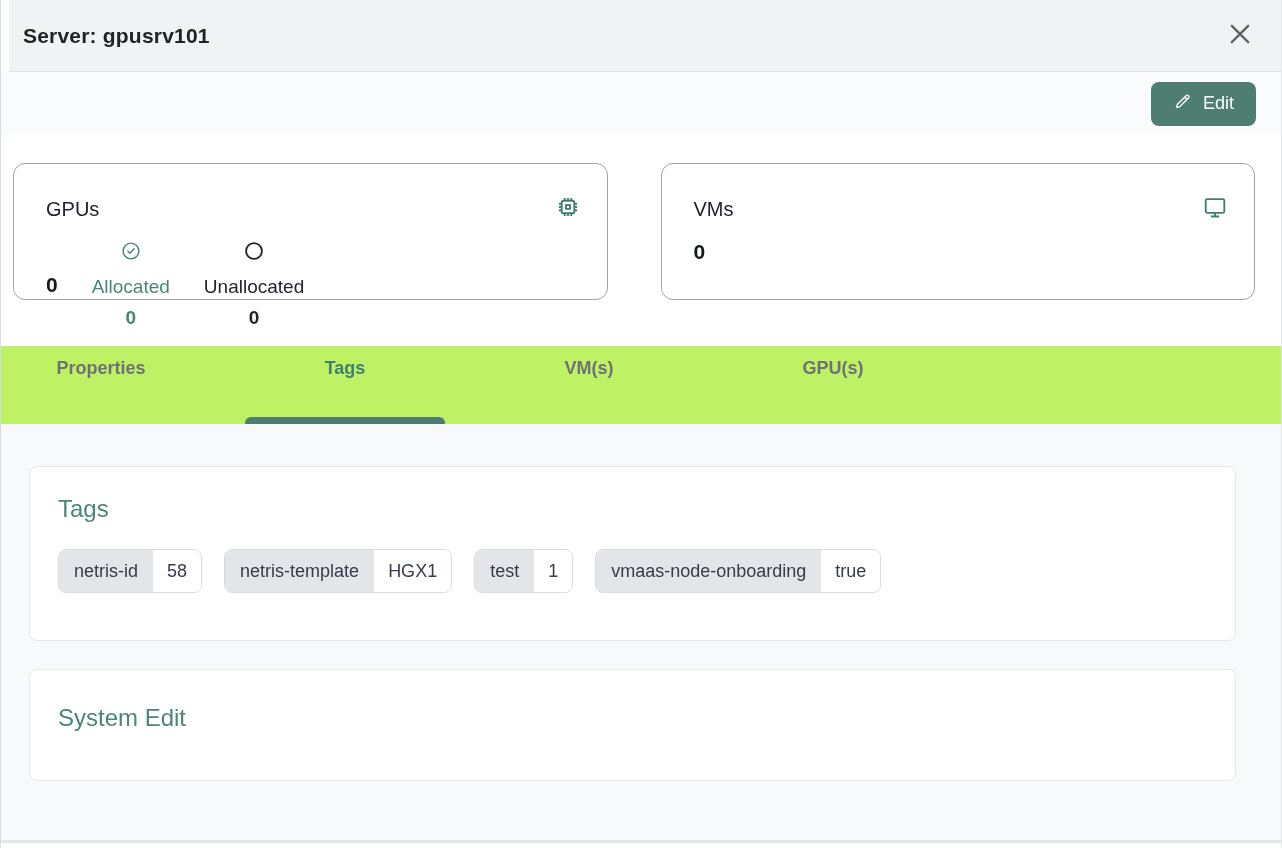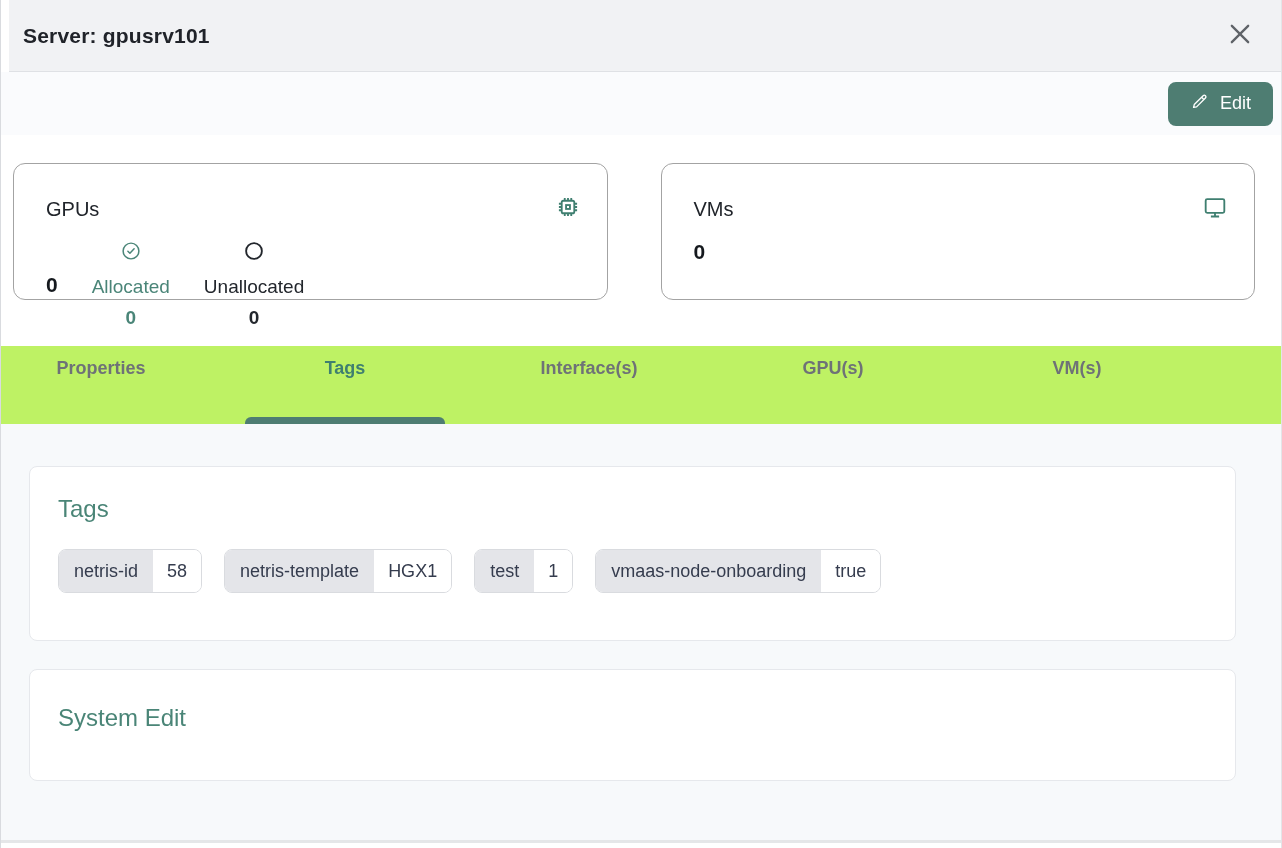--- a/index.html
+++ b/index.html
@@ -27,21 +27,21 @@
     width: 34px; height: 34px; border: none; background: transparent; cursor: pointer;
     display: flex; align-items: center; justify-content: center;
   }
   .close-btn svg { width: 28px; height: 28px; stroke: #5f6368; stroke-width: 2; }
 
   
   .toolbar {
     height: 63px; flex: 0 0 63px;
     background: #fafbfd;
     display: flex; align-items: center; justify-content: flex-end;
-    padding-right: 8px;
+    padding-right: 25px;
   }
   .edit-btn {
     display: inline-flex; align-items: center; gap: 11px;
     background: var(--accent, #4e7d72); color: #fff;
     border: none; border-radius: 8px; cursor: pointer;
     height: 44px; padding: 0 22px;
     font-size: 18px; font-family: inherit;
   }
   .edit-btn svg { width: 19px; height: 19px; stroke: #fff; stroke-width: 1.7; fill: none; }
 
@@ -192,23 +192,22 @@
           <span class="card-total">0</span>
         </div>
       </div>
 
     </div>
   </div>
 
   <div class="tab-bar">
     <button class="tab">Properties</button>
     <button class="tab active">Tags</button>
-    <button class="tab">Interface(s)</button>
+    <button class="tab">VM(s)</button>
     <button class="tab">GPU(s)</button>
-    <button class="tab">VM(s)</button>
   </div>
 
   <div class="content">
 
     <div class="panel tags-panel">
       <div class="panel-heading">Tags</div>
       <div class="chips-row">
         <span class="chip">
           <span class="chip-key">netris-id</span>
           <span class="chip-value">58</span>

